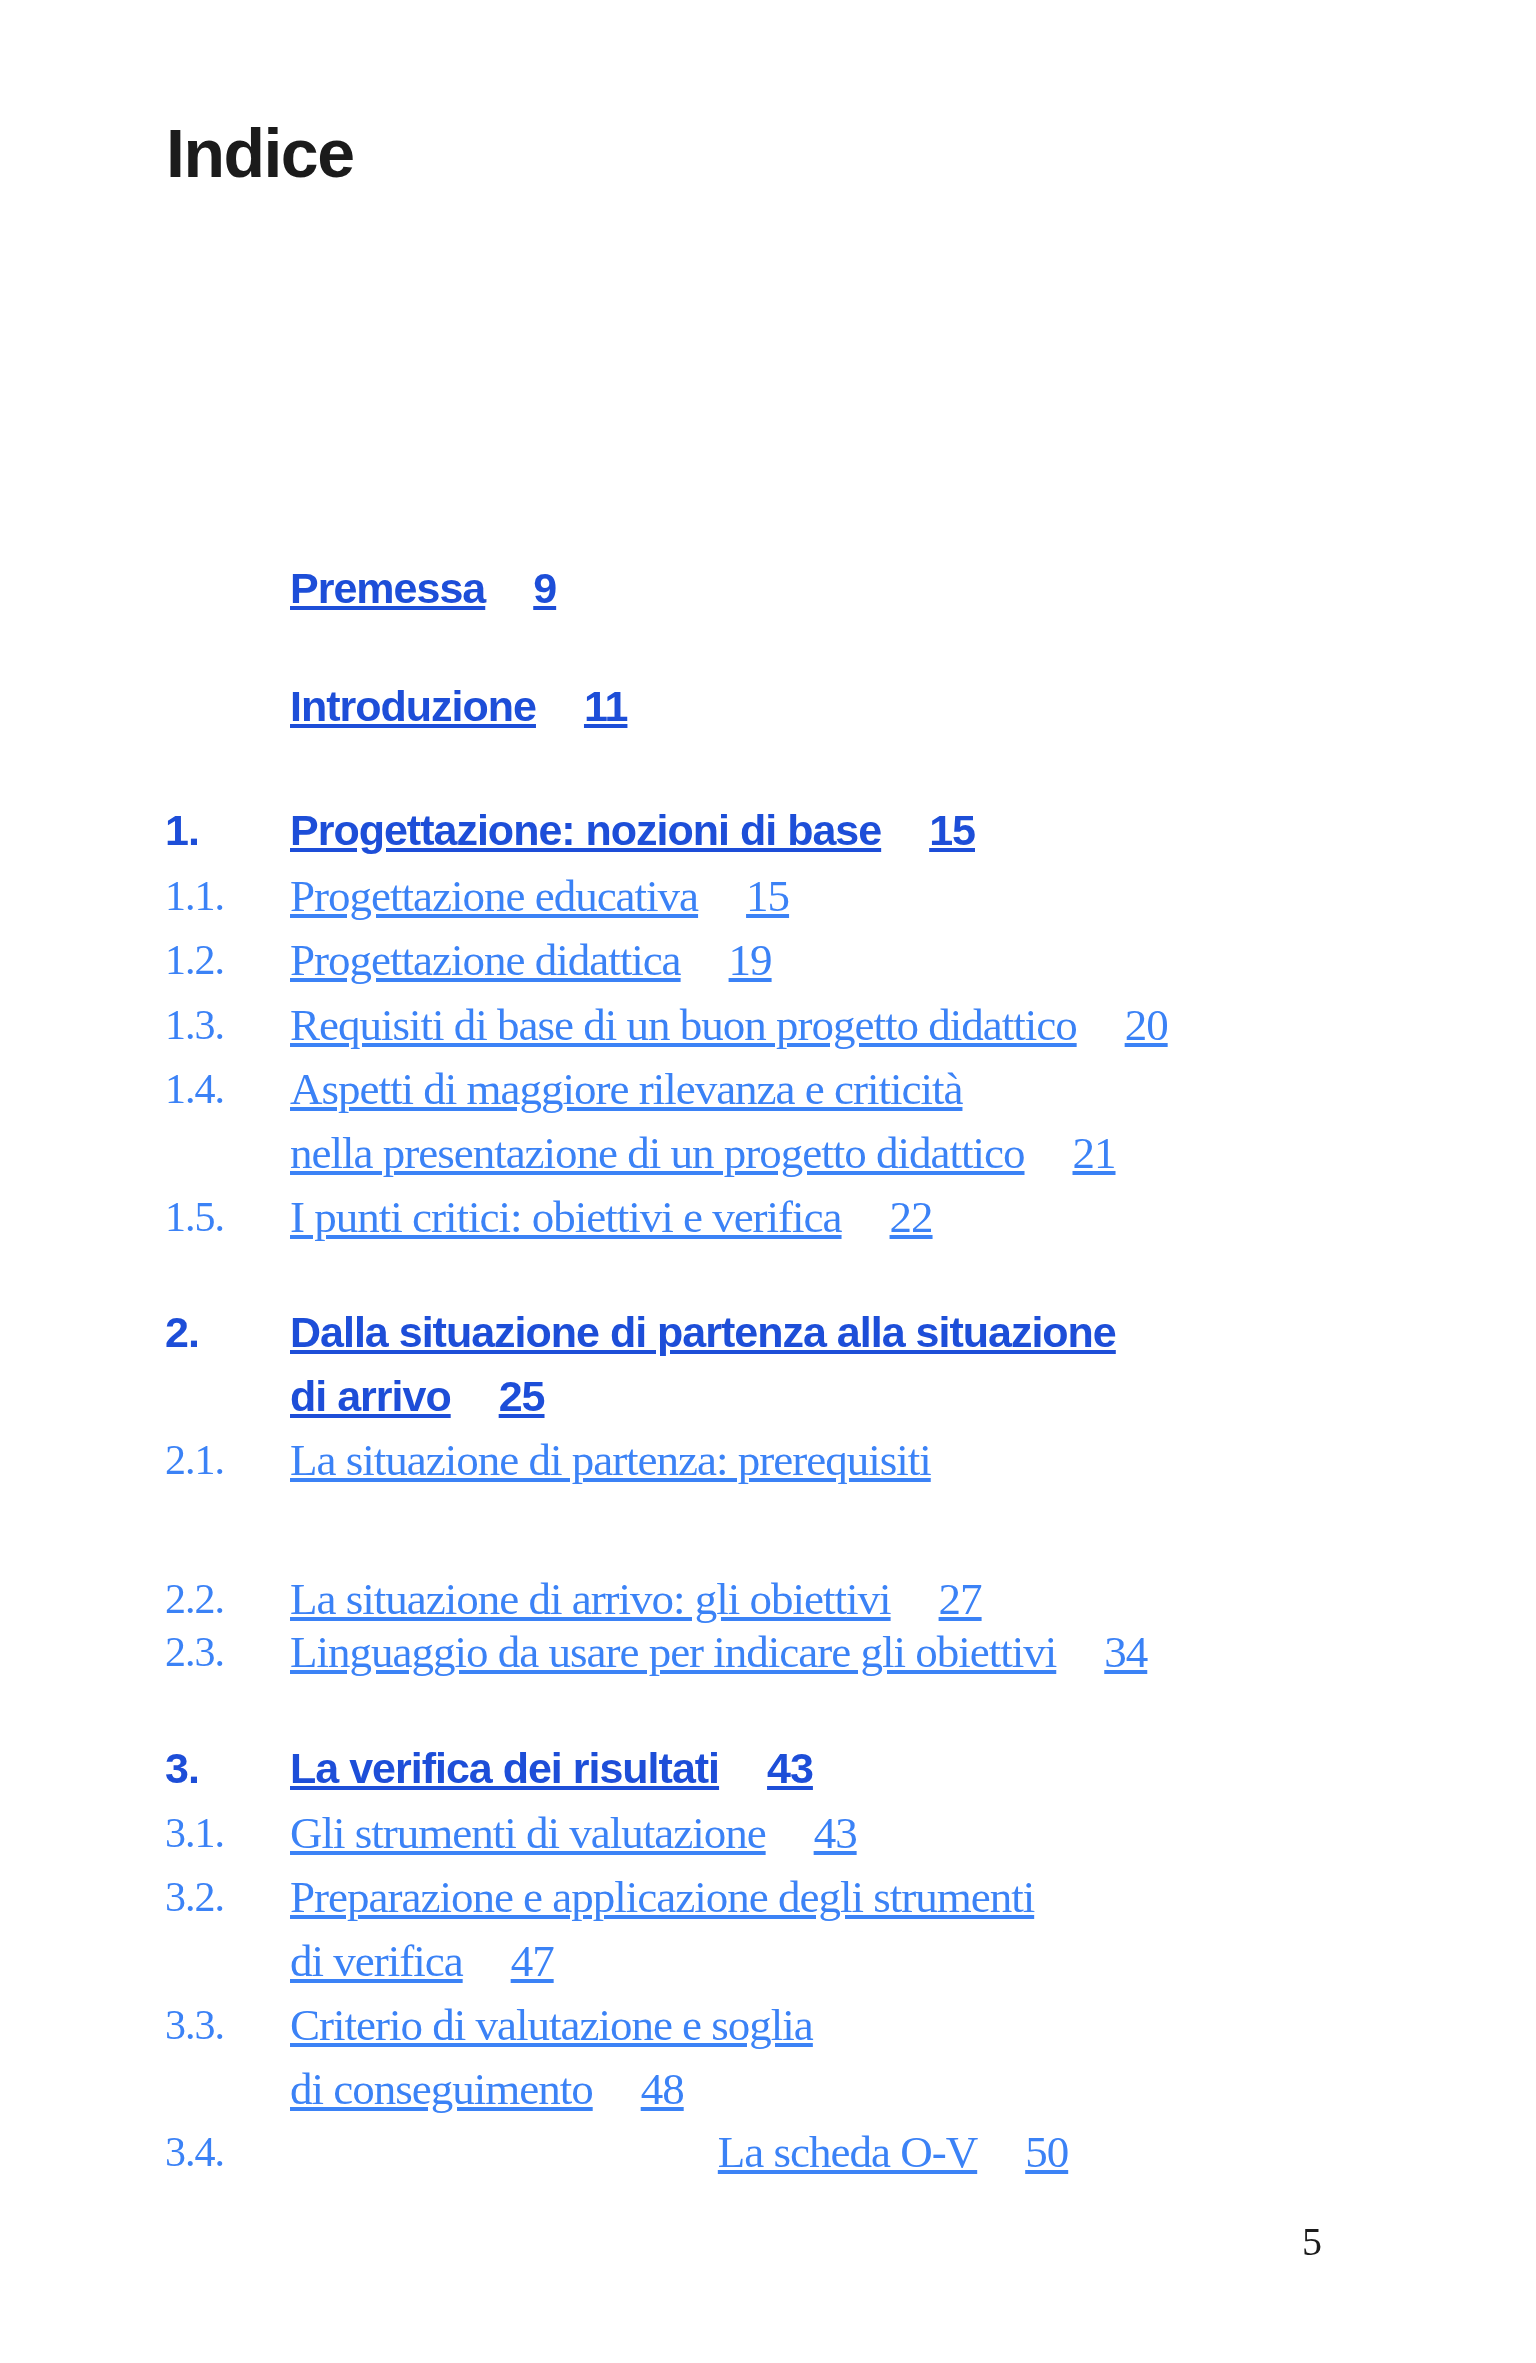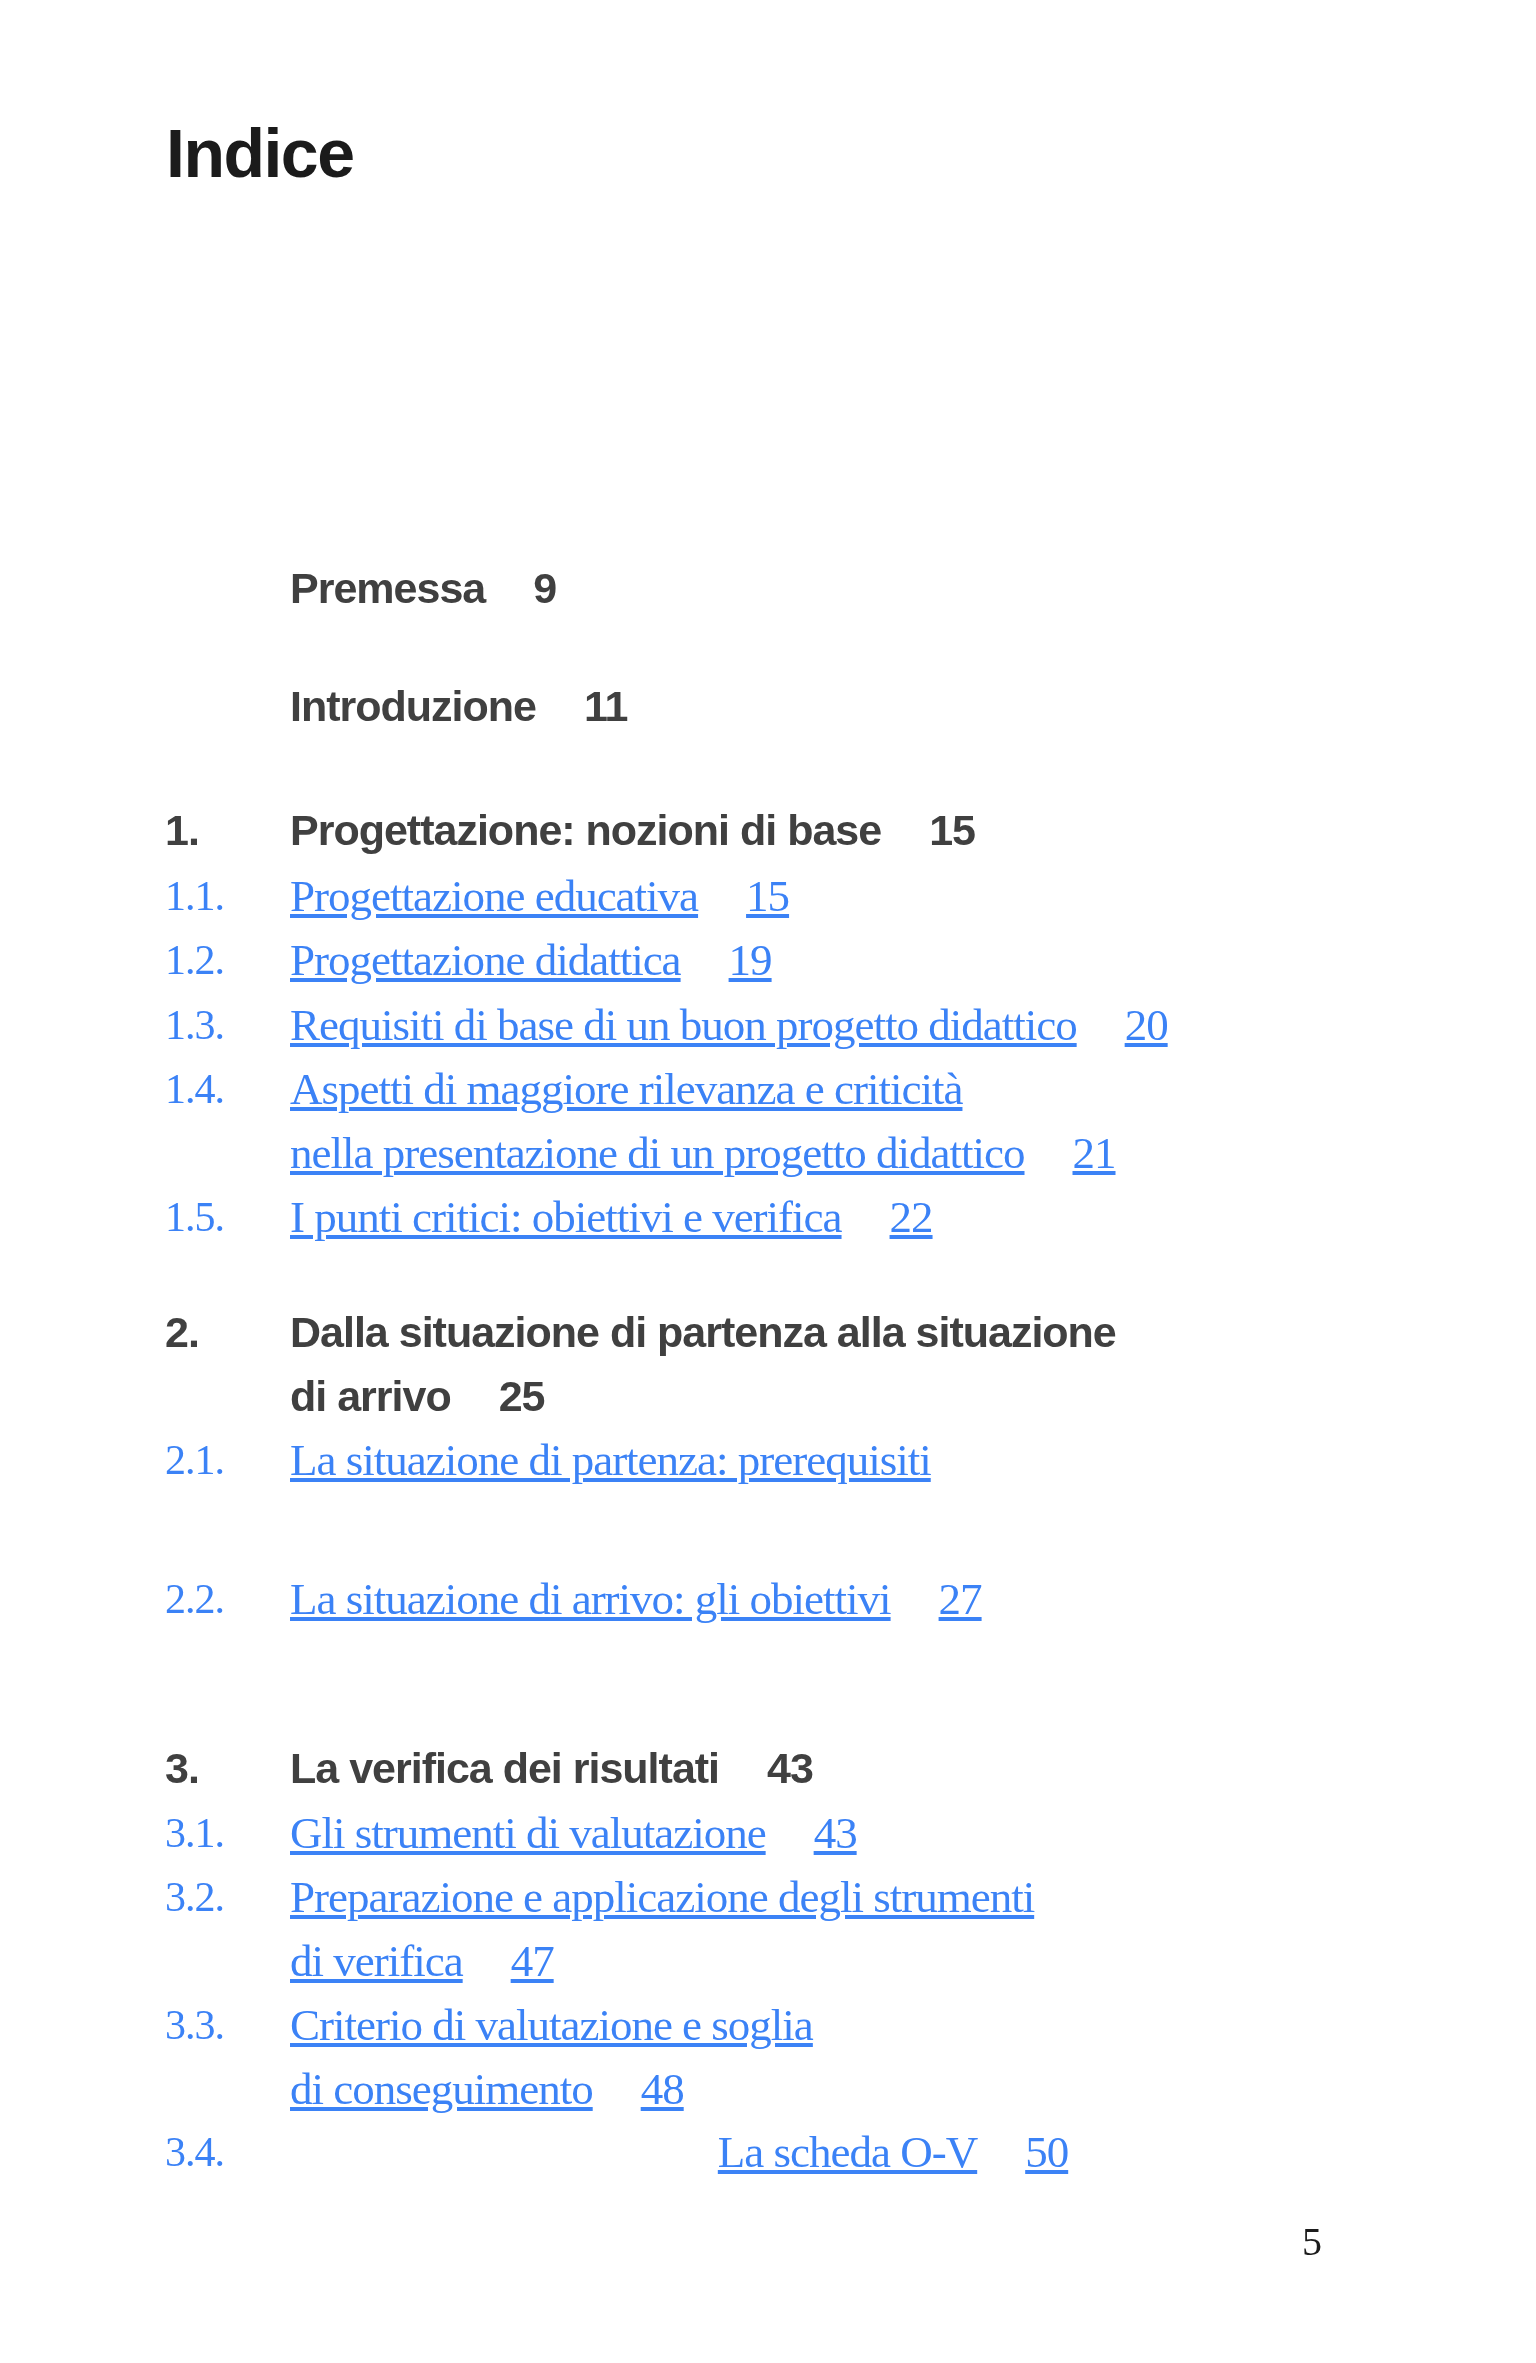--- a/index.html
+++ b/index.html
@@ -40,21 +40,22 @@
   }
   .row .line {
     margin-left: 125px;
     white-space: nowrap;
   }
   .head {
     font-family: "Liberation Sans", sans-serif;
     font-weight: 700;
     font-size: 43px;
     letter-spacing: -1px;
-    color: #404040;
+    color: #1d4ed8;
+    text-decoration: underline;
   }
   .serif {
     font-family: "Liberation Serif", serif;
     font-size: 45px;
     letter-spacing: -1px;
     font-variant-numeric: oldstyle-nums;
     color: #3b82f6;
     text-decoration: underline;
   }
   .serif .num {
@@ -128,20 +129,24 @@
   <div class="row serif" style="top:1428px;">
     <span class="num">2.1.</span>
     <div class="line">La situazione di partenza: prerequisiti</div>
   </div>
 
   <div class="row serif" style="top:1556px;margin-top:11px;">
     <span class="num">2.2.</span>
     <div class="line"><span>La situazione di arrivo: gli obiettivi</span><span class="pg">27</span></div>
   </div>
 
+  <div class="row serif" style="top:1620px;">
+    <span class="num">2.3.</span>
+    <div class="line"><span>Linguaggio da usare per indicare gli obiettivi</span><span class="pg">34</span></div>
+  </div>
 
   <div class="row head" style="top:1736px;">
     <span class="num">3.</span>
     <div class="line"><span>La verifica dei risultati</span><span class="pg">43</span></div>
   </div>
 
   <div class="row serif" style="top:1801px;">
     <span class="num">3.1.</span>
     <div class="line"><span>Gli strumenti di valutazione</span><span class="pg">43</span></div>
   </div>

